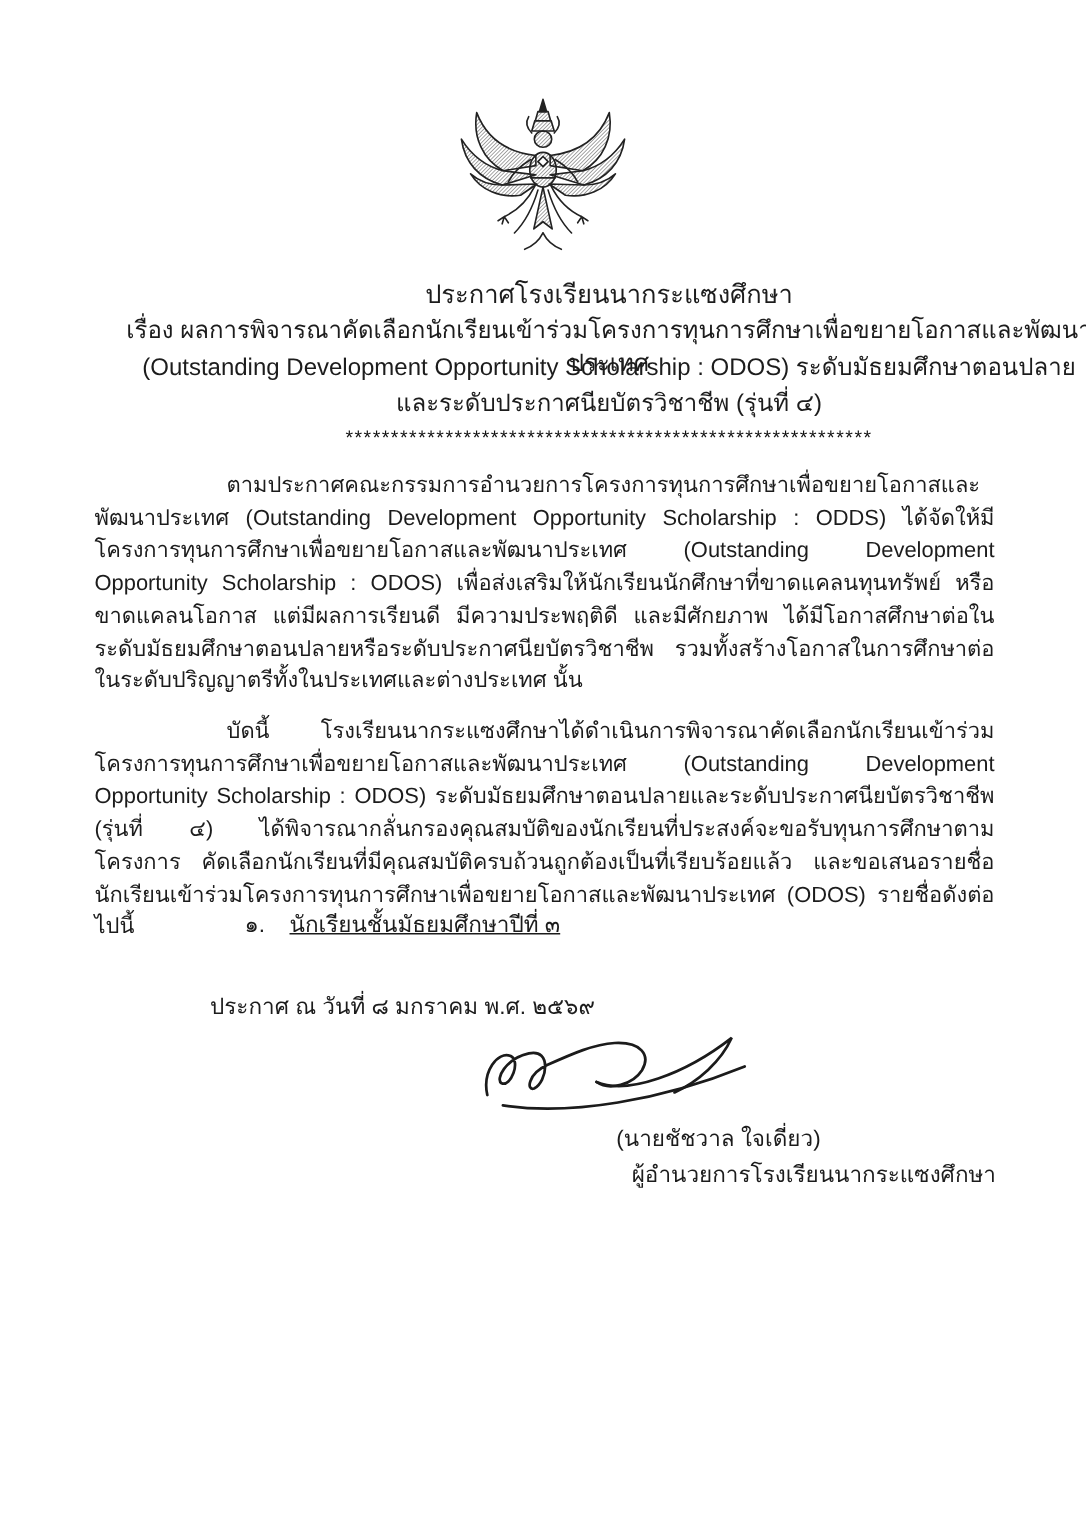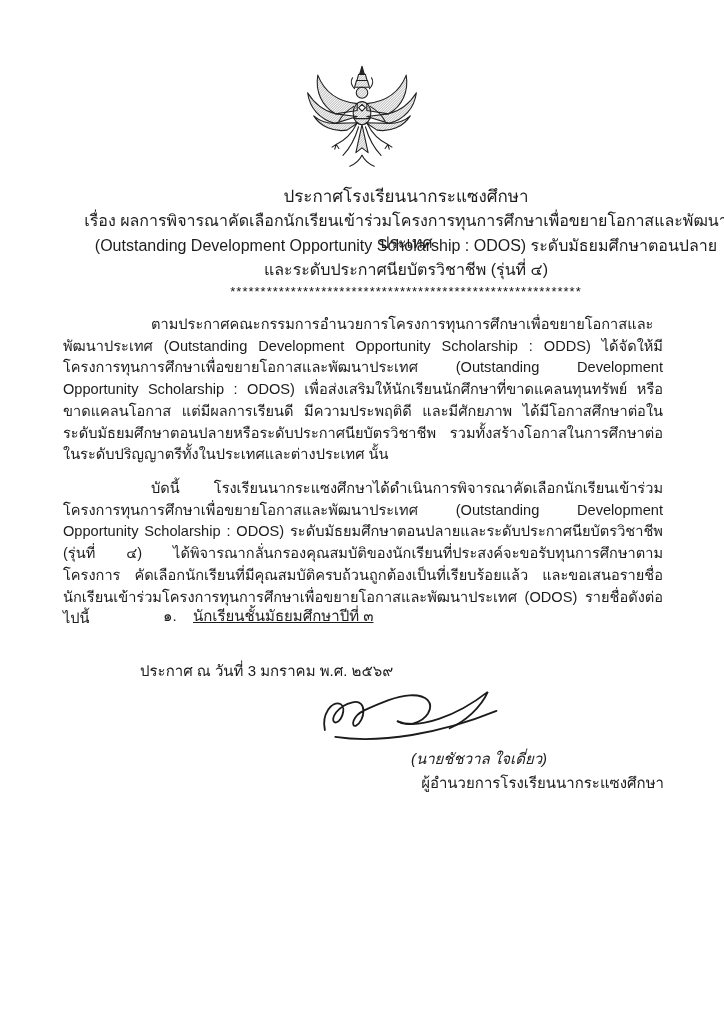--- a/index.html
+++ b/index.html
@@ -26,21 +26,21 @@
     text-align:justify;
   }
   .para-1{top:314px;text-indent:88px;}
   .para-2{top:478px;text-indent:88px;}
   .list-row{left:63px;top:604px;width:600px;font-size:15px;display:flex;}
   .list-num{width:30px;margin-left:100px;}
   .list-name{width:195px;}
   .list-detail{flex:1;text-decoration:underline;}
   .date-line{left:140px;top:659px;width:400px;font-size:15px;}
   .signature-wrap{left:295px;top:678px;width:240px;height:78px;}
-  .signer-name{left:270px;top:747px;width:330px;font-size:15px;font-style:italic;}
+  .signer-name{left:270px;top:747px;width:330px;font-size:15px;}
   .signer-title{left:250px;top:771px;width:370px;font-size:15px;text-align:right;}
 </style>
 </head>
 <body>
 
 <div class="page">
 
   <div class="abs emblem-wrap">
     <svg width="136" height="116" viewBox="0 0 200 170">
       <defs>
@@ -92,21 +92,21 @@
   <div class="abs center divider">**********************************************************</div>
 
   <div class="abs para para-1">ตามประกาศคณะกรรมการอำนวยการโครงการทุนการศึกษาเพื่อขยายโอกาสและพัฒนาประเทศ (Outstanding Development Opportunity Scholarship : ODDS) ได้จัดให้มีโครงการทุนการศึกษาเพื่อขยายโอกาสและพัฒนาประเทศ (Outstanding Development Opportunity Scholarship : ODOS) เพื่อส่งเสริมให้นักเรียนนักศึกษาที่ขาดแคลนทุนทรัพย์ หรือขาดแคลนโอกาส แต่มีผลการเรียนดี มีความประพฤติดี และมีศักยภาพ ได้มีโอกาสศึกษาต่อในระดับมัธยมศึกษาตอนปลายหรือระดับประกาศนียบัตรวิชาชีพ รวมทั้งสร้างโอกาสในการศึกษาต่อในระดับปริญญาตรีทั้งในประเทศและต่างประเทศ นั้น</div>
   <div class="abs para para-2">บัดนี้ โรงเรียนนากระแซงศึกษาได้ดำเนินการพิจารณาคัดเลือกนักเรียนเข้าร่วมโครงการทุนการศึกษาเพื่อขยายโอกาสและพัฒนาประเทศ (Outstanding Development Opportunity Scholarship : ODOS) ระดับมัธยมศึกษาตอนปลายและระดับประกาศนียบัตรวิชาชีพ (รุ่นที่ ๔) ได้พิจารณากลั่นกรองคุณสมบัติของนักเรียนที่ประสงค์จะขอรับทุนการศึกษาตามโครงการ คัดเลือกนักเรียนที่มีคุณสมบัติครบถ้วนถูกต้องเป็นที่เรียบร้อยแล้ว และขอเสนอรายชื่อนักเรียนเข้าร่วมโครงการทุนการศึกษาเพื่อขยายโอกาสและพัฒนาประเทศ (ODOS) รายชื่อดังต่อไปนี้</div>
 
   <div class="abs list-row">
     <span class="list-num">๑.</span>
     <span class="list-detail">นักเรียนชั้นมัธยมศึกษาปีที่ ๓</span>
   </div>
 
-  <div class="abs date-line">ประกาศ  ณ  วันที่  3  มกราคม  พ.ศ. ๒๕๖๙</div>
+  <div class="abs date-line">ประกาศ  ณ  วันที่  ๘  มกราคม  พ.ศ. ๒๕๖๙</div>
 
   <div class="abs signature-wrap">
     <svg width="240" height="78" viewBox="0 0 240 90">
       <g fill="none" stroke="#1b1b1b" stroke-width="2.1" stroke-linecap="round">
         <path d="M16,60 C12,42 24,26 34,30 C42,34 34,54 27,51 C22,48 30,32 48,28 C66,24 62,50 52,55 C46,57 47,44 62,37 C82,28 98,21 114,20 C134,19 142,29 135,41 C128,52 110,57 100,50"></path>
         <path d="M100,50 C124,60 168,44 204,16 C196,34 178,50 160,58"></path>
         <path d="M28,68 C80,76 150,64 214,38"></path>
       </g>
     </svg>
   </div>

